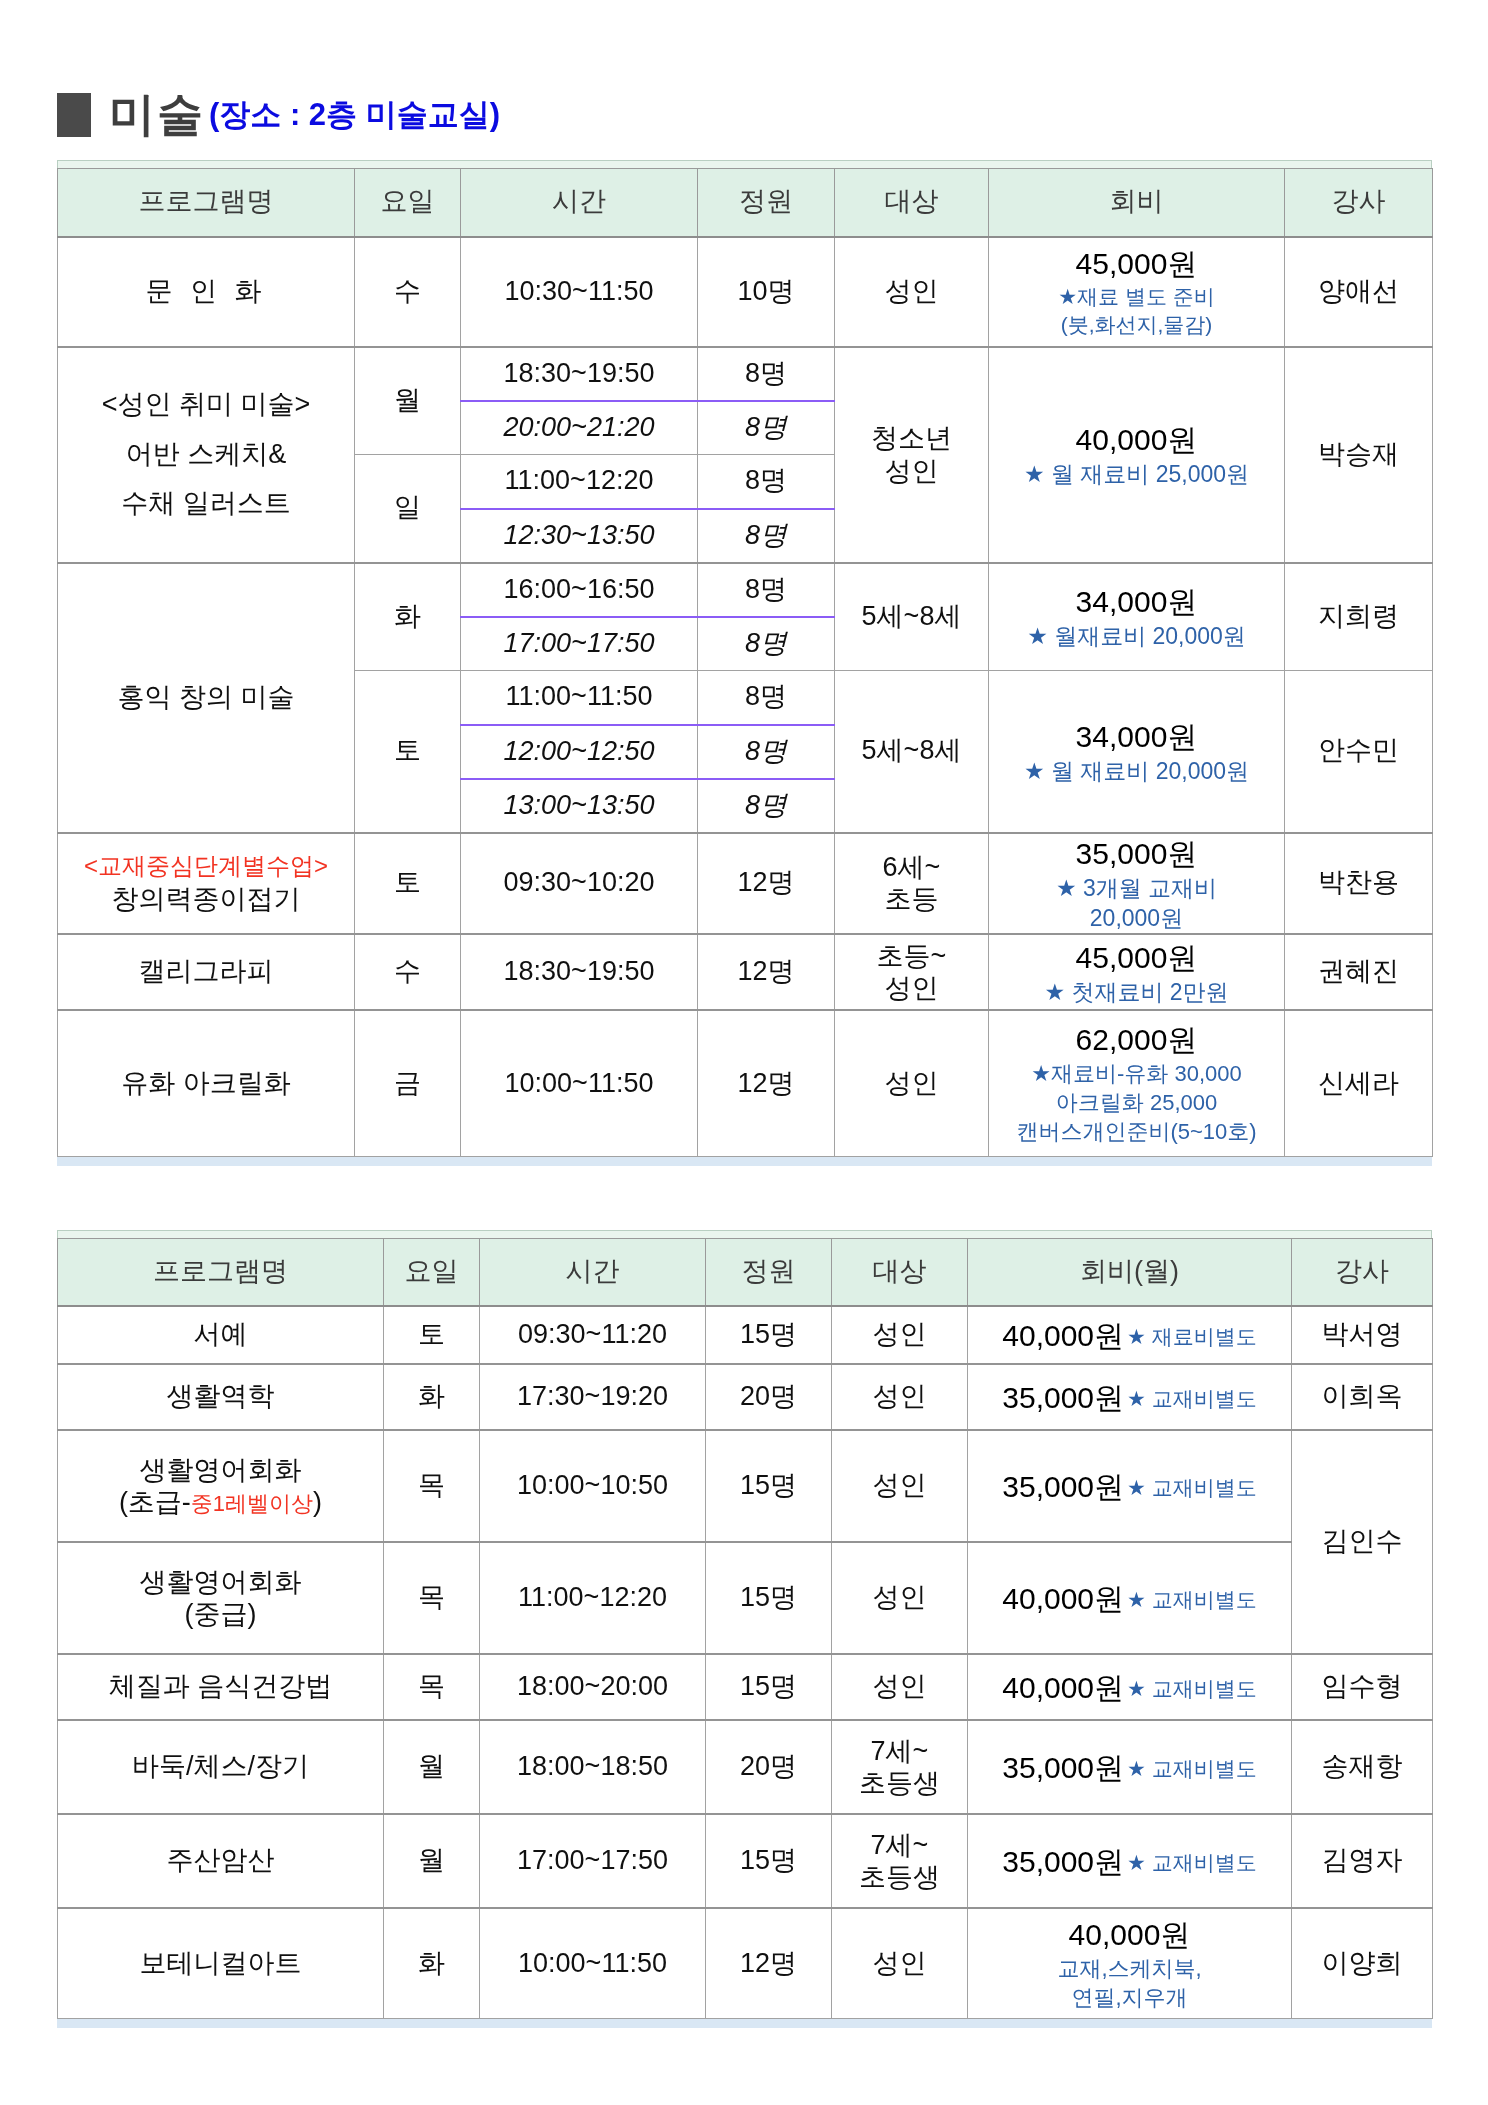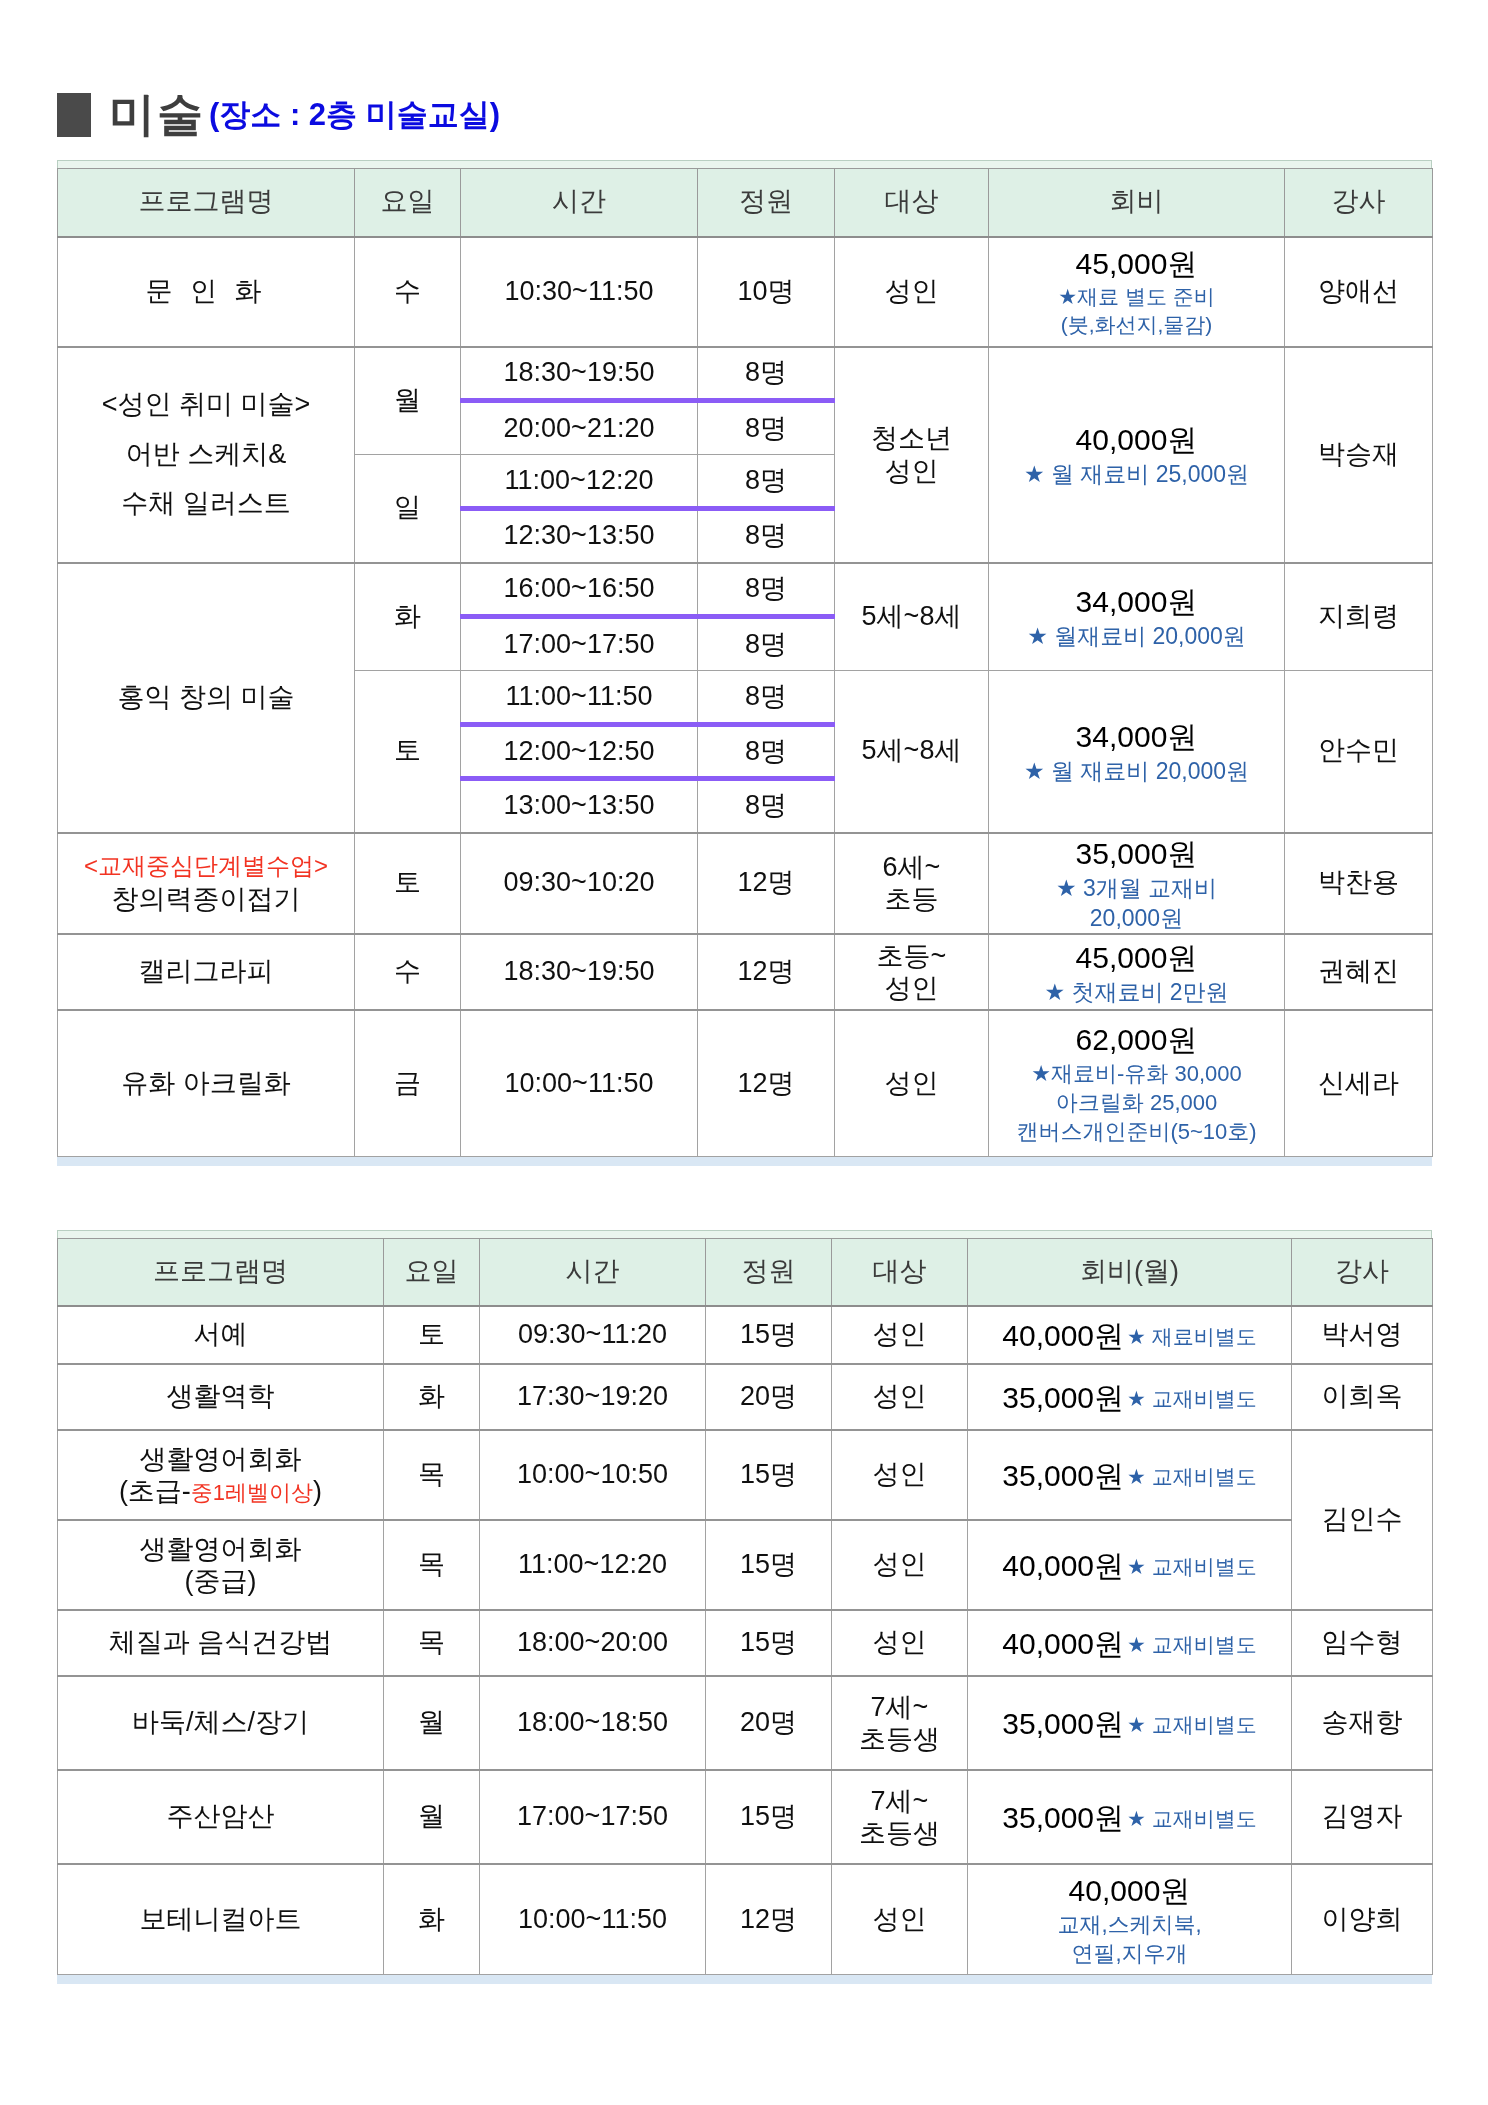--- a/index.html
+++ b/index.html
@@ -17,25 +17,25 @@
   .capbar   { width:1375px; height:8px; background:#eaf5ee; border:1px solid #b9cfc2; border-bottom:none; box-sizing:border-box; }
   .stripbar { width:1375px; height:9px; background:#d9e7f4; }
 
   table.tbl { border-collapse:collapse; table-layout:fixed; width:1375px; background:#ffffff; }
   table.tbl td {
     border:1px solid #a2a2a2; text-align:center; vertical-align:middle;
     padding:0; color:#101010; font-size:27px; line-height:1.25; overflow:hidden;
   }
   tr.head td { background:#def0e6; color:#3b3b3b; border:1px solid #9a9a9a; border-bottom:2px solid #8d8d8d; }
   tr.g  > td { border-top:2px solid #949494; }
-  tr.sub > td { border-top:5px solid #8b5cf6; }
+  tr.sub > td { border-top:2px solid #8b5cf6;font-style:italic; }
   tr.dg  > td { border-top:1px solid #9c9c9c; }
 
   .h52{height:68px}.h54{height:54px}.h58{height:58px}.h66{height:66px}.h76{height:76px}
-  .h86{height:94px}.h90{height:90px}.h106{height:88px}.h110{height:110px}.h146{height:146px}
+  .h86{height:94px}.h90{height:112px}.h106{height:88px}.h110{height:110px}.h146{height:146px}
 
   .price { font-size:30px; color:#000000; line-height:1.3; }
   .bnote { font-size:21px; color:#2e62a8; line-height:1.32; }
   .b22 { font-size:22px; } .b23 { font-size:23px; }
   .inl { margin-left:3px; vertical-align:2px; }
   .red { color:#f23322; }
   .tag { font-size:24px; line-height:1.35; }
   .mun { letter-spacing:5px; }
   .name3 div { line-height:1.85; }
   .two div { line-height:1.2; }

